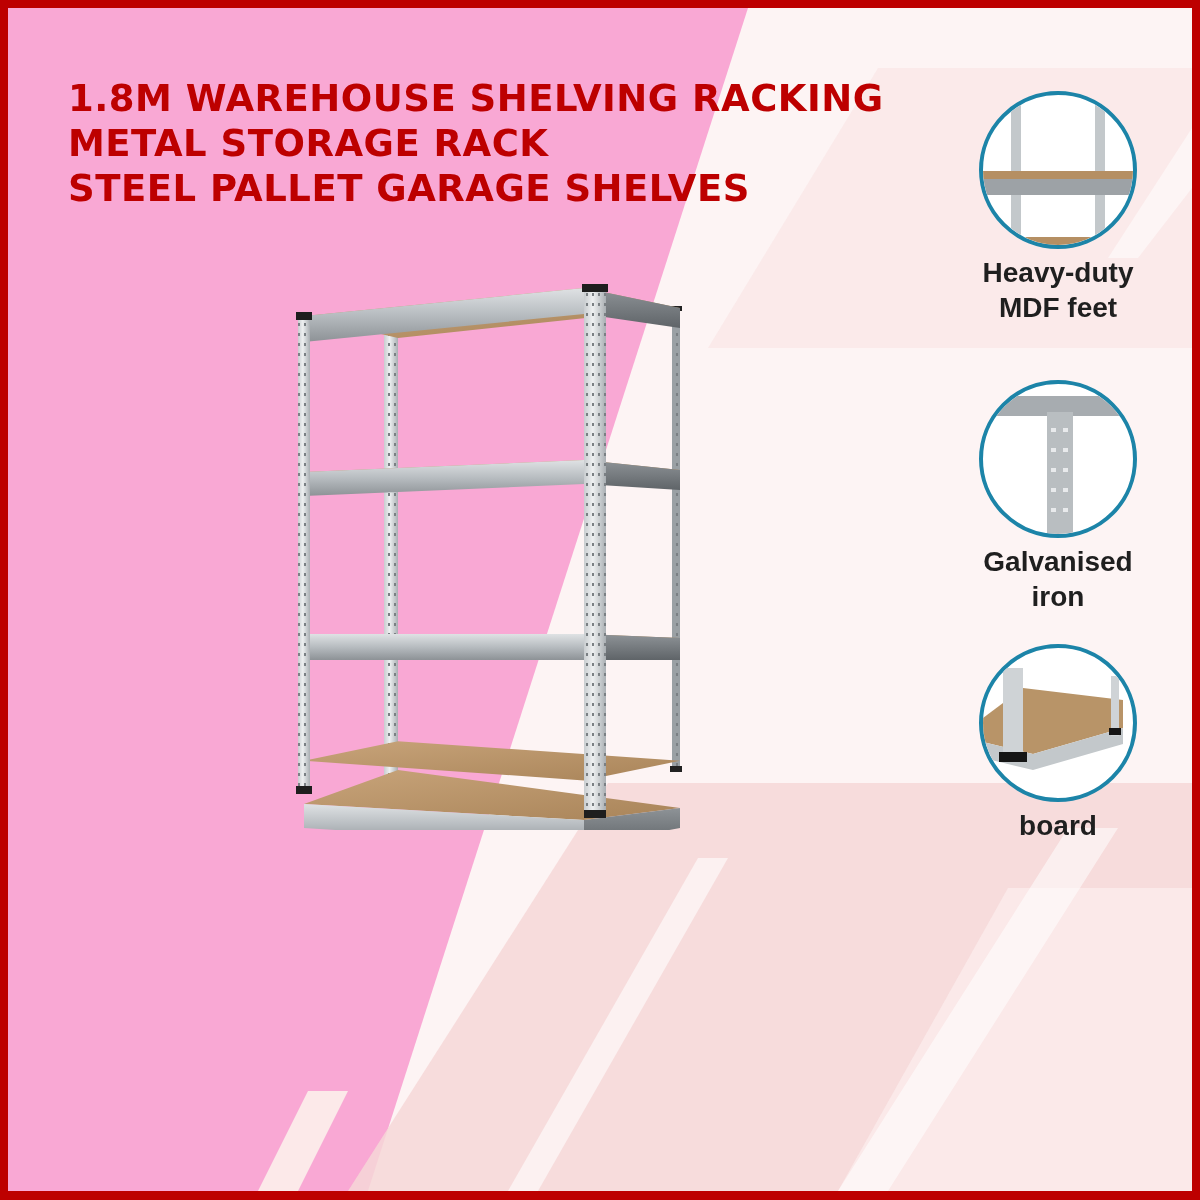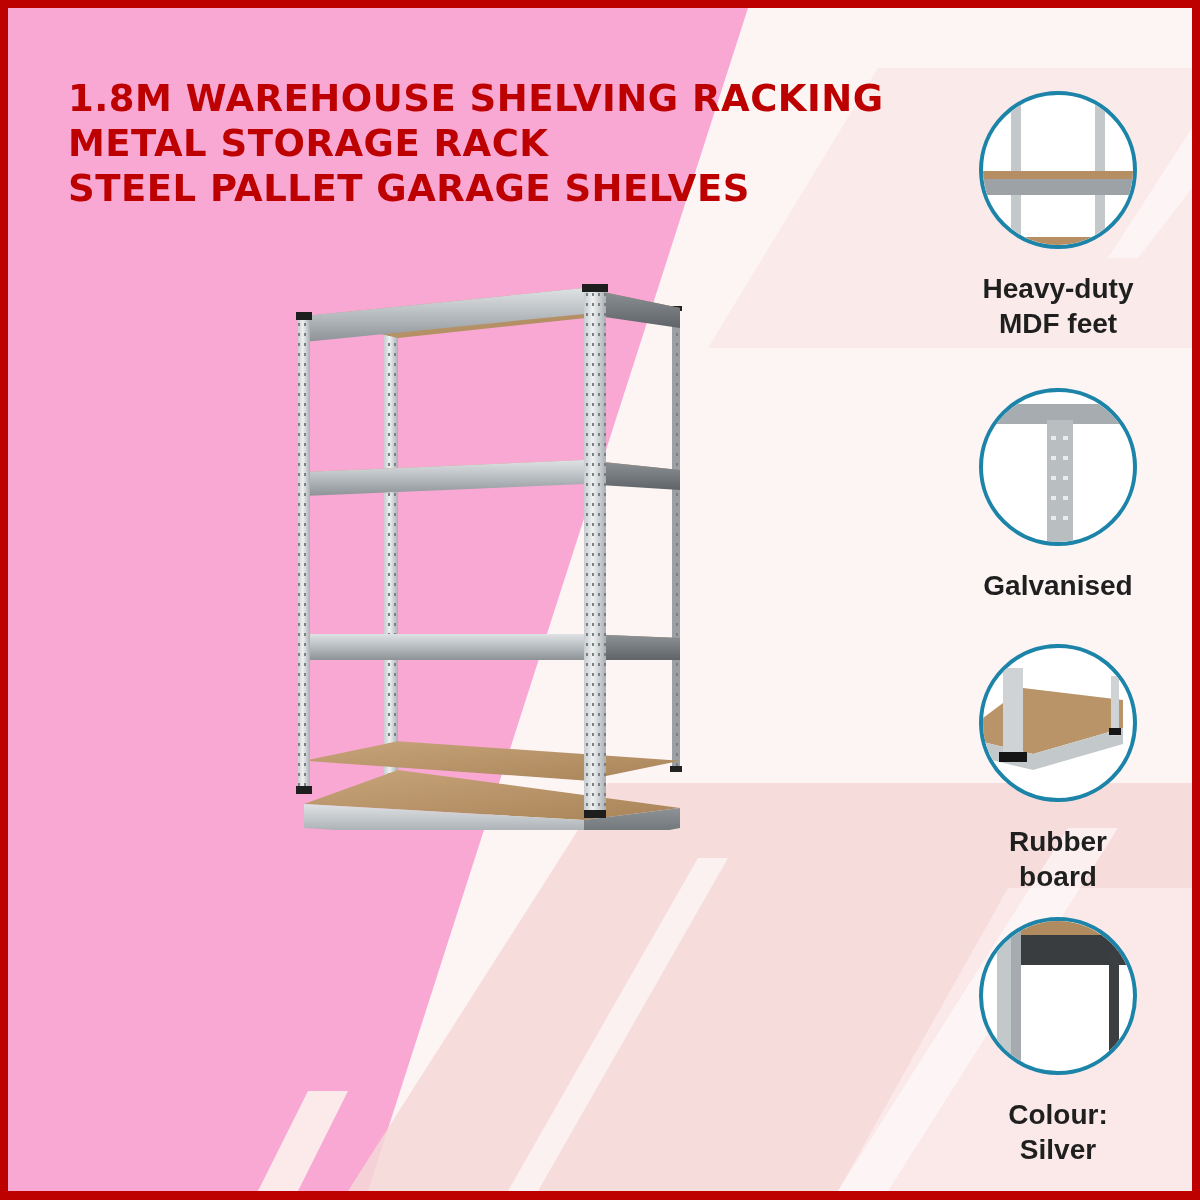--- a/index.html
+++ b/index.html
@@ -20,21 +20,21 @@
     .rack { position: absolute; left: 270px; top: 262px; }
     .feature {
       position: absolute; left: 960px; width: 180px; text-align: center;
     }
     .circle {
       width: 158px; height: 158px; margin: 0 auto; border-radius: 50%;
       border: 4px solid #1c84a8; background: #ffffff; overflow: hidden;
     }
     .circle svg { display: block; }
     .caption {
-      margin-top: 22px;
+      margin-top: 6px;
       font-family: "Liberation Sans", sans-serif; font-weight: bold;
       font-size: 28px; line-height: 35px; color: #1f1f1f;
     }
     .caption span { display: block; }
   </style>
 </head>
 <body>
 
 <div class="frame">
 
@@ -133,21 +133,21 @@
         <rect x="0" y="84" width="150" height="16" fill="#9da2a6"></rect>
         <rect x="0" y="142" width="150" height="8" fill="#b58f63"></rect>
       </svg>
     </div>
     <div class="caption">
       <span>Heavy-duty</span>
       <span>MDF feet</span>
     </div>
   </div>
 
-  <div class="feature" style="top:380px;">
+  <div class="feature" style="top:372px;">
     <div class="circle">
       <svg width="150" height="150" viewBox="0 0 150 150">
         <rect x="0" y="12" width="150" height="20" fill="#a7acb0"></rect>
         <rect x="64" y="28" width="26" height="122" fill="#b9bec1"></rect>
         <rect x="67" y="30" width="4" height="120" fill="url(#holes2)"></rect>
         <g fill="#e8eaec">
           <rect x="68" y="44" width="5" height="4"></rect>
             <rect x="80" y="44" width="5" height="4"></rect>
           <rect x="68" y="64" width="5" height="4"></rect>
             <rect x="80" y="64" width="5" height="4"></rect>
@@ -155,49 +155,34 @@
             <rect x="80" y="84" width="5" height="4"></rect>
           <rect x="68" y="104" width="5" height="4"></rect>
             <rect x="80" y="104" width="5" height="4"></rect>
           <rect x="68" y="124" width="5" height="4"></rect>
             <rect x="80" y="124" width="5" height="4"></rect>
         </g>
       </svg>
     </div>
     <div class="caption">
       <span>Galvanised</span>
+      <span>iron</span>
     </div>
   </div>
 
   <div class="feature" style="top:636px;">
     <div class="circle">
       <svg width="150" height="150" viewBox="0 0 150 150">
         <polygon points="0,70 40,40 140,52 140,80 50,106 0,94" fill="#b89468"></polygon>
         <polygon points="0,94 50,106 140,80 140,96 50,122 0,110" fill="#c3c8cb"></polygon>
         <rect x="20" y="20" width="20" height="92" fill="#cfd3d6"></rect>
         <rect x="16" y="104" width="28" height="10" fill="#151515"></rect>
         <rect x="128" y="28" width="8" height="60" fill="#cfd3d6"></rect>
         <rect x="126" y="80" width="12" height="7" fill="#151515"></rect>
       </svg>
     </div>
     <div class="caption">
-      <span>Rubber</span>
       <span>board</span>
     </div>
   </div>
 
-  <div class="feature" style="top:909px;">
-    <div class="circle">
-      <svg width="150" height="150" viewBox="0 0 150 150">
-        <rect x="36" y="0" width="114" height="14" fill="#b08b60"></rect>
-        <rect x="36" y="14" width="114" height="30" fill="#3a3d40"></rect>
-        <rect x="14" y="0" width="14" height="150" fill="#c3c8cb"></rect>
-        <rect x="28" y="0" width="10" height="150" fill="#a6abaf"></rect>
-        <rect x="126" y="30" width="10" height="120" fill="#3c3f42"></rect>
-      </svg>
-    </div>
-    <div class="caption">
-      <span>Colour:</span>
-      <span>Silver</span>
-    </div>
-  </div>
 
 </div>
 
 </body></html>

